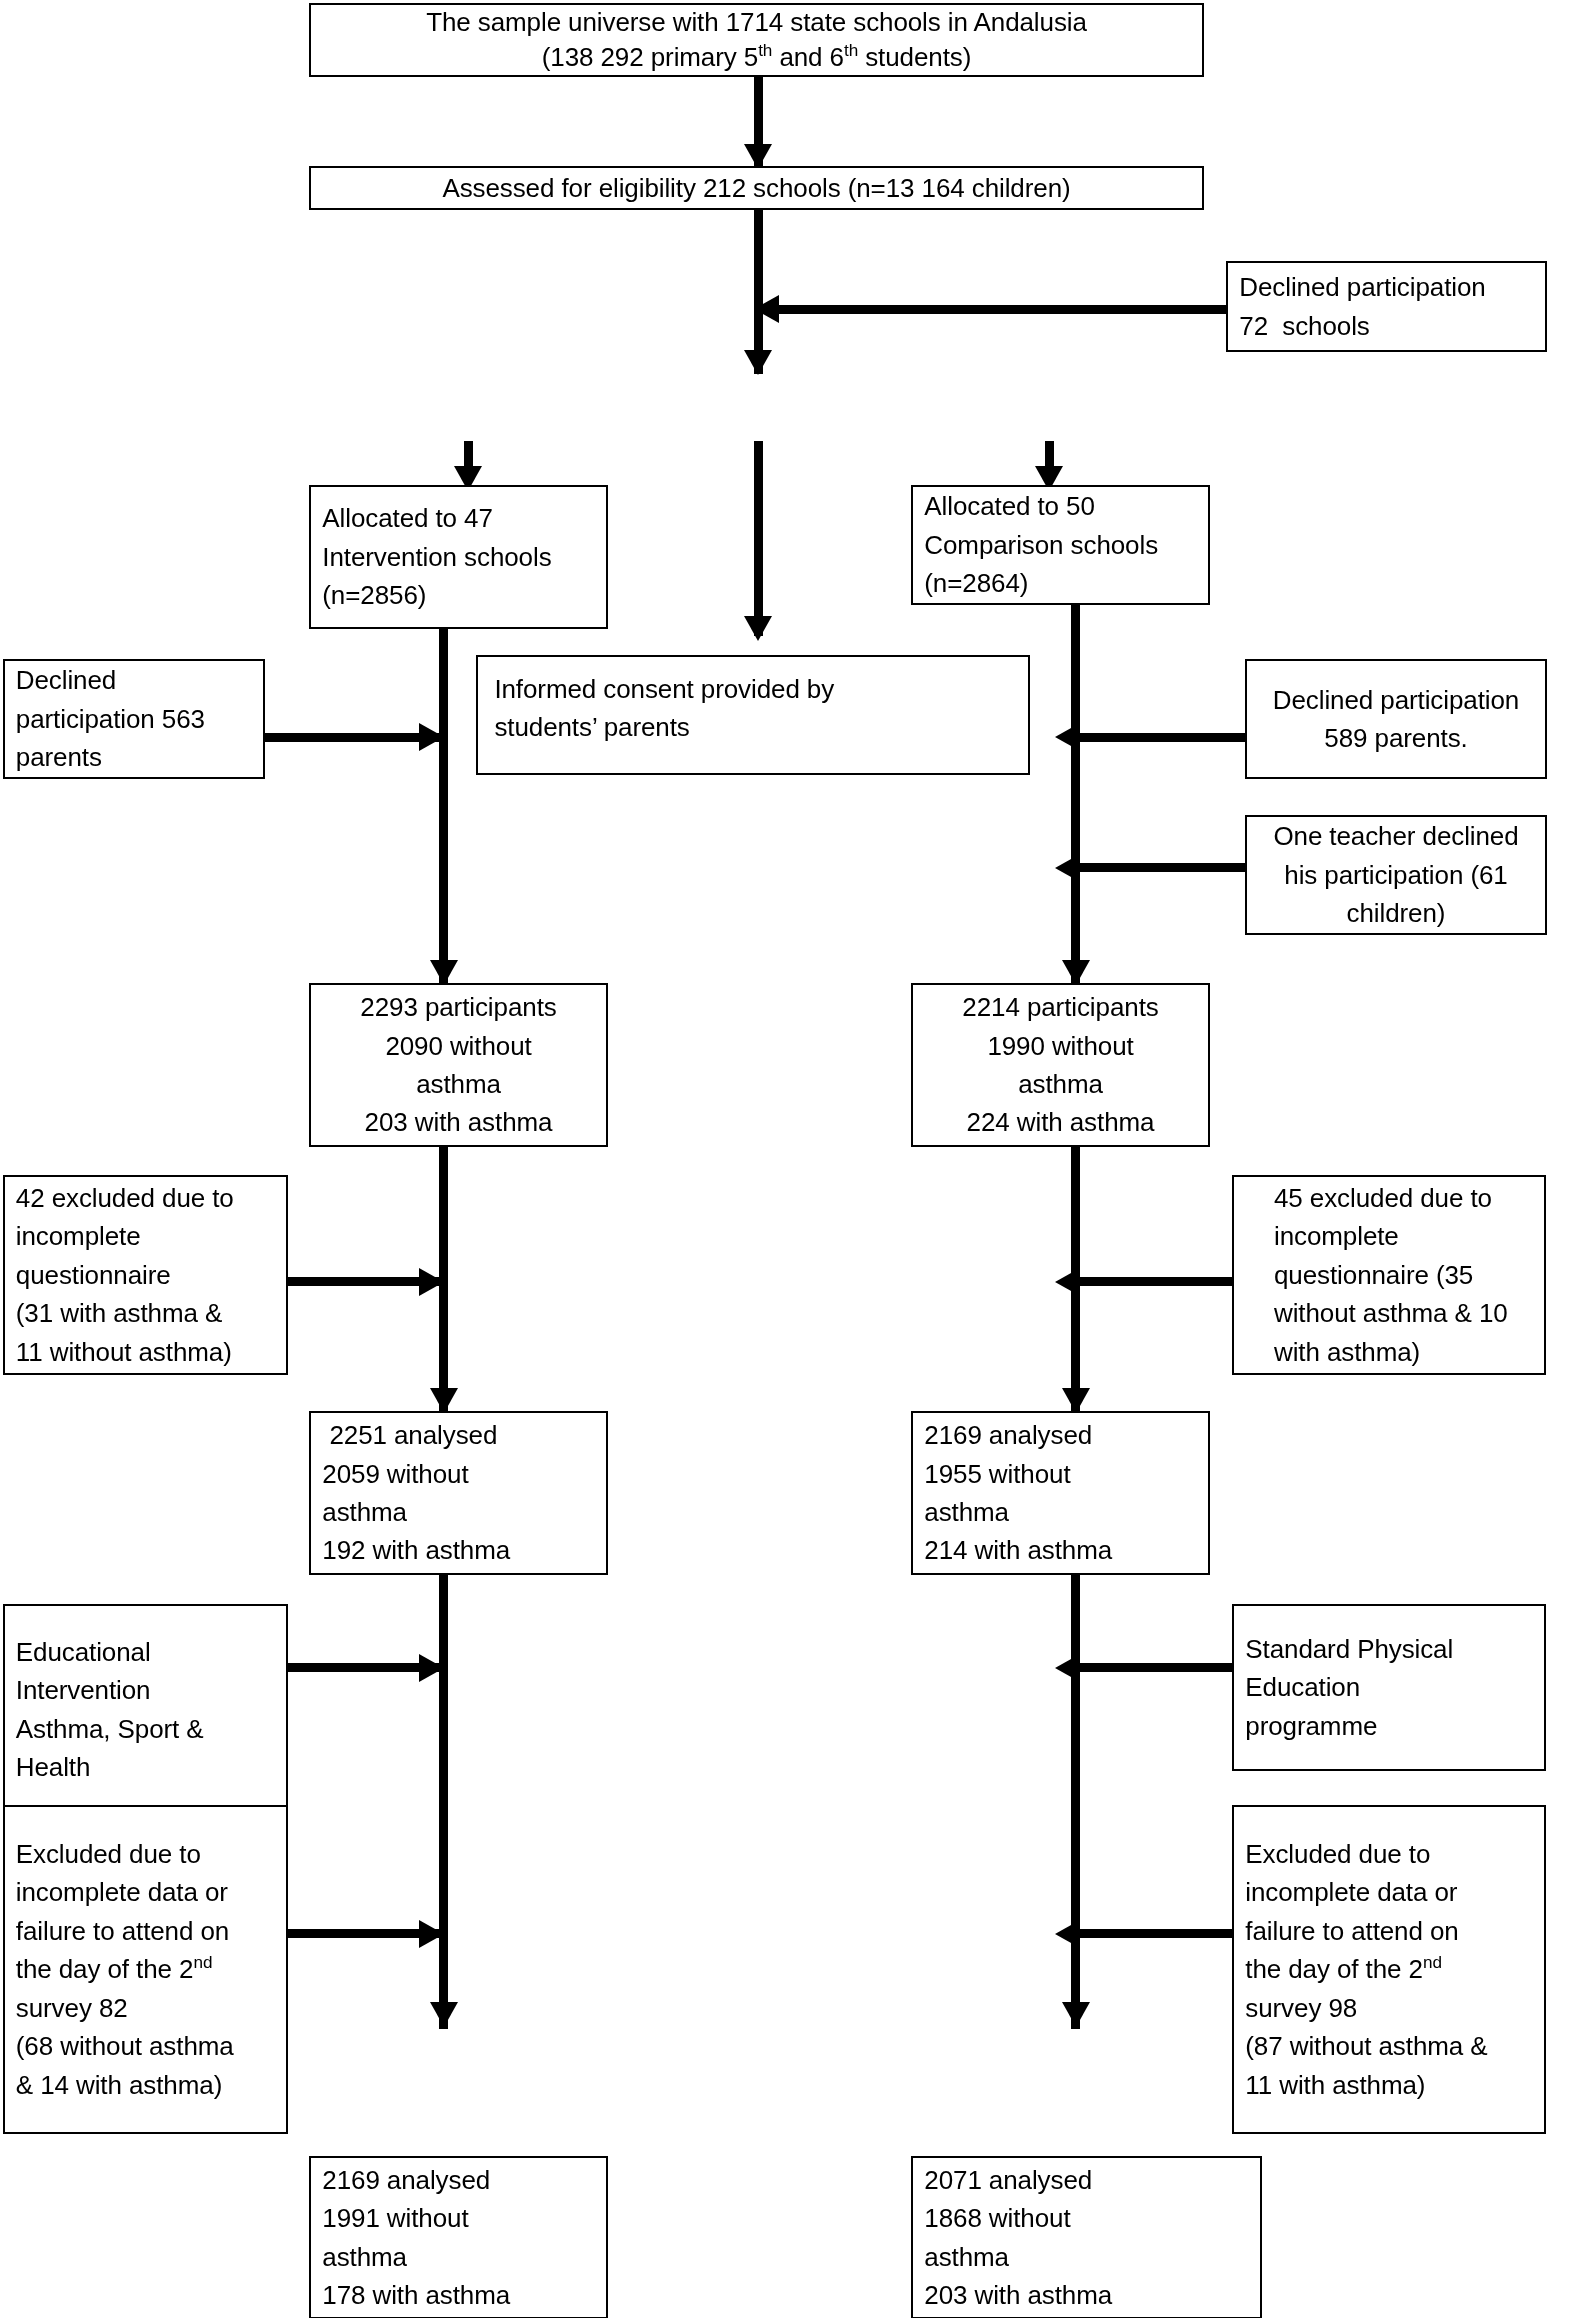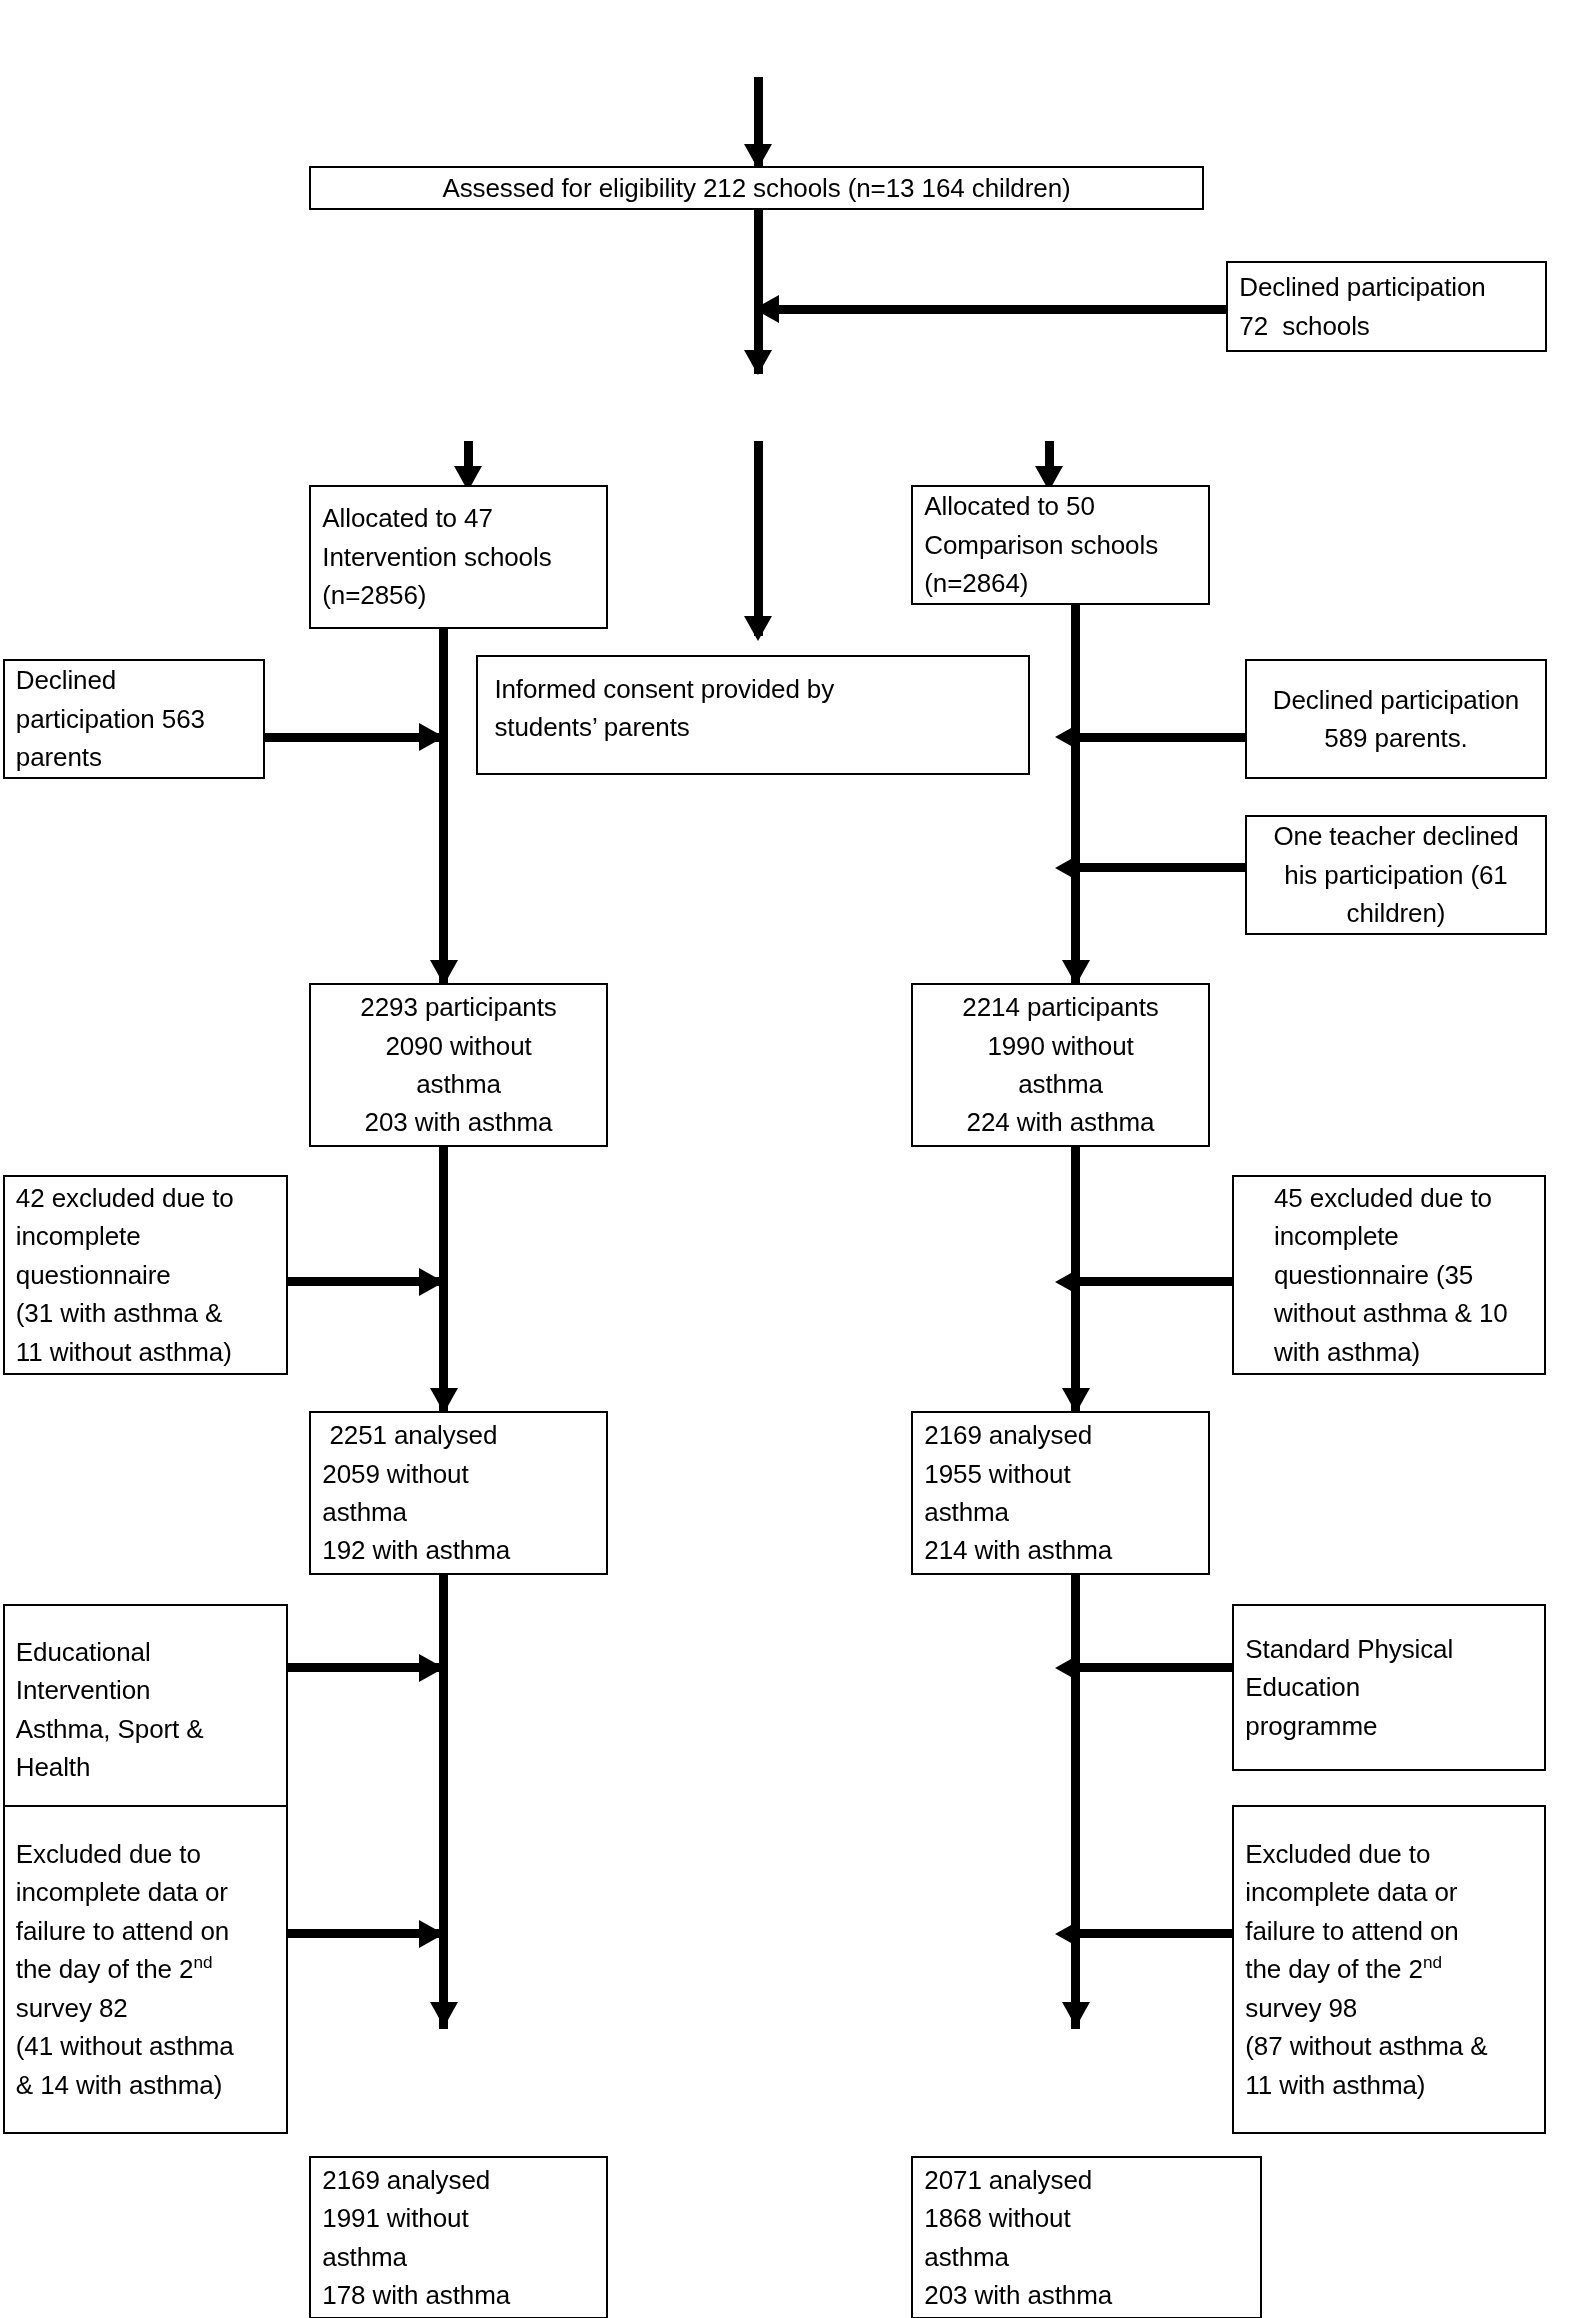--- a/index.html
+++ b/index.html
@@ -136,20 +136,24 @@
 
   <div class="vline" style="left:1071px;top:1575px;width:8.8px;height:454px;"></div>
   <div class="arrow-down" style="left:1062px;top:2002px;"></div>
 
   <div class="hline" style="left:1080px;top:1663px;width:152px;height:8.8px;"></div>
   <div class="arrow-left" style="left:1055px;top:1654px;"></div>
 
   <div class="hline" style="left:1080px;top:1929px;width:152px;height:8.8px;"></div>
   <div class="arrow-left" style="left:1055px;top:1920px;"></div>
 
+  <div class="box al-center pad-b" style="left:309px;top:2.5px;width:895px;height:74px;">
+    <span class="txt">The sample universe with 1714 state schools in Andalusia</span>
+    <span class="txt"><span>(138 292 primary 5</span><sup>th</sup><span> and 6</span><sup>th</sup><span> students)</span></span>
+  </div>
 
   <div class="box al-center pad-b" style="left:309px;top:166px;width:895px;height:44px;">
     <span class="txt">Assessed for eligibility 212 schools (n=13 164 children)</span>
   </div>
 
   <div class="box al-left pad-a lh-wide" style="left:1226px;top:261px;width:321px;height:91px;">
     <span class="txt">Declined participation
 72  schools</span>
   </div>
 
@@ -244,21 +248,21 @@
 Education
 programme</span>
   </div>
 
   <div class="box al-left pad-a lh-wide" style="left:2.5px;top:1805px;width:285px;height:329px;">
     <span class="txt"><span>Excluded due to</span>
 <span>incomplete data or</span>
 <span>failure to attend on</span>
 <span>the day of the 2</span><sup>nd</sup>
 <span>survey 82</span>
-<span>(41 without asthma</span>
+<span>(68 without asthma</span>
 <span>&amp; 14 with asthma)</span></span>
   </div>
 
   <div class="box al-left pad-a lh-wide" style="left:1232px;top:1805px;width:314px;height:329px;">
     <span class="txt"><span>Excluded due to</span>
 <span>incomplete data or</span>
 <span>failure to attend on</span>
 <span>the day of the 2</span><sup>nd</sup>
 <span>survey 98</span>
 <span>(87 without asthma &amp;</span>

